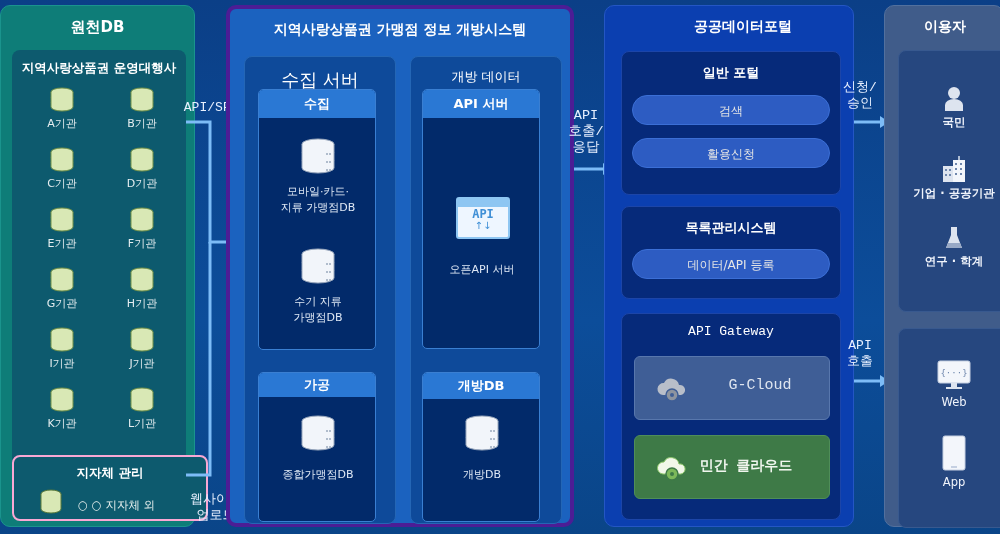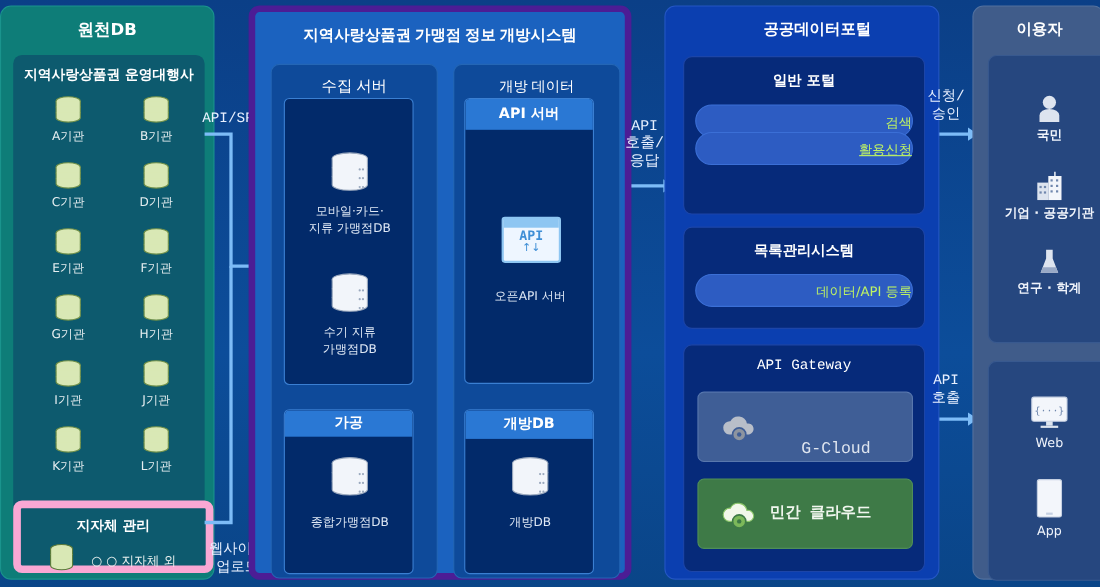--- a/index.html
+++ b/index.html
@@ -10,36 +10,36 @@
     font-family: "DejaVu Sans", "Liberation Sans", sans-serif;
     color: #ffffff;
   }
   .abs { position: absolute; }
   .panel { position: absolute; border-radius: 10px; }
   .title { position: absolute; left: 0; right: 0; text-align: center; font-weight: bold; }
 
   
   #col-source { left: 0; top: 5px; width: 195px; height: 522px; background: #0e7d78; border: 1px solid #1a948d; }
   #vendor-box { left: 12px; top: 50px; width: 174px; height: 460px; background: #0d5a6e; border-radius: 8px; }
-  #local-box { left: 12px; top: 455px; width: 182px; height: 66px; background: #0d5a6e; border-radius: 8px; border: 7px solid #f9a8d4; }
+  #local-box { left: 12px; top: 455px; width: 196px; height: 66px; background: #0d5a6e; border-radius: 8px; border: 2px solid #f9a8d4; }
 
   .db-item { position: absolute; width: 70px; text-align: center; font-size: 11px; color: #e6eef0; }
   .db-item svg { display: block; margin: 0 auto 3px; }
 
   
-  #col-system { left: 226px; top: 5px; width: 348px; height: 522px; background: #1b62bf; border: 6px solid #4c1d95; font-family: Liberation Serif, serif; }
+  #col-system { left: 226px; top: 5px; width: 348px; height: 522px; background: #1b62bf; border: 4px solid #4c1d95; }
   .sub-col { position: absolute; background: #0e4a9a; border-radius: 8px; border: 1px solid #2466b5; }
   .inner-box { position: absolute; background: #022a6a; border: 1px solid #3a7fd2; border-radius: 5px; overflow: hidden; }
   .inner-head { height: 28px; background: #2a78d4; text-align: center; line-height: 28px; font-weight: bold; font-size: 13px; }
   .db-white { position: absolute; text-align: center; font-size: 11px; color: #dfe8f5; line-height: 16px; }
 
   
   #col-portal { left: 604px; top: 5px; width: 250px; height: 522px; background: #0b3fb0; border: 1px solid #2456c4; }
   .portal-box { position: absolute; left: 16px; width: 220px; background: #062a7a; border-radius: 8px; border: 1px solid #1c45a8; }
-  .pill { position: absolute; left: 10px; width: 198px; height: 30px; border-radius: 15px; background: #2d5cc2; border: 1px solid #3b6fd6; text-align: right; line-height: 30px; font-size: 12px; color: #bef264; }
+  .pill { position: absolute; left: 10px; width: 198px; height: 30px; border-radius: 15px; background: #2d5cc2; border: 1px solid #3b6fd6; text-align: center; line-height: 30px; font-size: 12px; color: #e5e5e5; }
   .cloud-btn { position: absolute; left: 12px; width: 196px; height: 64px; border-radius: 6px; }
 
   
   #col-users { left: 884px; top: 5px; width: 120px; height: 522px; background: #405c8a; border: 1px solid #52709e; }
   .user-box { position: absolute; left: 13px; width: 110px; background: #26477f; border-radius: 8px; border: 1px solid #38598f; }
   .user-item { position: absolute; left: 0; width: 110px; text-align: center; font-size: 11.5px; font-weight: bold; color: #f0f4fb; }
   .user-item svg { display: block; margin: 0 auto 4px; }
 
   .label-text { position: absolute; text-align: center; font-size: 13px; color: #e8f0ff; line-height: 16px; font-family: Liberation Mono, monospace; }
 </style>
@@ -223,29 +223,30 @@
     <line x1="842" y1="381" x2="882" y2="381" stroke-width="3"></line>
     <polygon points="835,381 844,375 844,387" stroke="none"></polygon>
     <polygon points="889,381 880,375 880,387" stroke="none"></polygon>
   </g>
 </svg>
 
 <div class="panel" id="col-system">
   <div class="title" style="top:12px;font-size:14px;">지역사랑상품권 가맹점 정보 개방시스템</div>
 
   <div class="sub-col" style="left:14px;top:47px;width:152px;height:468px;">
-    <div class="title" style="top:11px;font-size:14px;font-weight:normal;">수집 서버</div>
+    <div class="title" style="top:11px;font-size:18px;font-weight:normal;">수집 서버</div>
   </div>
 
   <div class="sub-col" style="left:180px;top:47px;width:152px;height:468px;">
     <div class="title" style="top:11px;font-size:13px;font-weight:normal;">개방 데이터</div>
   </div>
 </div>
 
 <div class="inner-box" style="left:258px;top:89px;width:118px;height:261px;">
+  <div class="inner-head">수집</div>
   <svg class="abs db-svg" style="left:41px;top:48px;" width="36" height="38" viewBox="0 0 36 38">
       <g fill="#f2f5fa" stroke="#9aa8bd" stroke-width="1">
         <ellipse cx="18" cy="6" rx="16" ry="5"></ellipse>
         <path d="M2 6 v8 a16 5 0 0 0 32 0 v-8"></path>
         <path d="M2 14 v8 a16 5 0 0 0 32 0 v-8"></path>
         <path d="M2 22 v8 a16 5 0 0 0 32 0 v-8"></path>
       </g>
       <g fill="#9aa8bd">
         <circle cx="27" cy="16" r="1"></circle>
         <circle cx="30" cy="16" r="1"></circle>
@@ -338,37 +339,37 @@
   <div>호출/</div>
   <div>응답</div>
 </div>
 
 <div class="panel" id="col-portal">
   <div class="title" style="top:12px;font-size:14px;padding-left:28px;">공공데이터포털</div>
 
   <div class="portal-box" style="top:45px;height:144px;">
     <div class="title" style="top:12px;font-size:13px;">일반 포털</div>
     <div class="pill" style="top:43px;">검색</div>
-    <div class="pill" style="top:68px;text-decoration:underline;">활용신청</div>
+    <div class="pill" style="top:86px;">활용신청</div>
   </div>
 
   <div class="portal-box" style="top:200px;height:93px;">
     <div class="title" style="top:12px;font-size:13px;">목록관리시스템</div>
     <div class="pill" style="top:42px;">데이터/API 등록</div>
   </div>
 
   <div class="portal-box" style="top:307px;height:207px;font-family:Liberation Mono, monospace;">
     <div class="title" style="top:10px;font-size:13px;font-weight:normal;">API Gateway</div>
     <div class="cloud-btn" style="top:42px;background:#3f5e96;border:1px solid #5877ad;">
       <svg class="abs" style="left:20px;top:18px;" width="34" height="28" viewBox="0 0 34 28">
         <path d="M8 20 a6 6 0 0 1 1-12 a8 8 0 0 1 15 2 a5 5 0 0 1 2 10 z" fill="#b8bec9"></path>
         <circle cx="17" cy="20" r="6" fill="#8d949f" stroke="#3f5e96" stroke-width="1.5"></circle>
         <circle cx="17" cy="20" r="2" fill="#3f5e96"></circle>
       </svg>
-      <div class="abs" style="left:70px;top:20px;width:110px;font-size:15px;color:#dfe5ef;text-align:center;margin-top:23px;">G-Cloud</div>
+      <div class="abs" style="left:70px;top:20px;width:110px;font-size:15px;color:#dfe5ef;text-align:center;">G-Cloud</div>
     </div>
     <div class="cloud-btn" style="top:121px;background:#3e7a47;border:1px solid #4f8e58;">
       <svg class="abs" style="left:20px;top:18px;" width="34" height="28" viewBox="0 0 34 28">
         <path d="M8 20 a6 6 0 0 1 1-12 a8 8 0 0 1 15 2 a5 5 0 0 1 2 10 z" fill="#f2f7ea" stroke="#8cc66a" stroke-width="1"></path>
         <circle cx="17" cy="20" r="6" fill="#7cb85a" stroke="#3e7a47" stroke-width="1.5"></circle>
         <circle cx="17" cy="20" r="2" fill="#3e7a47"></circle>
       </svg>
       <div class="abs" style="left:56px;top:21px;width:110px;font-size:14px;color:#f0f6ee;text-align:center;font-weight:bold;">민간 클라우드</div>
     </div>
   </div>

